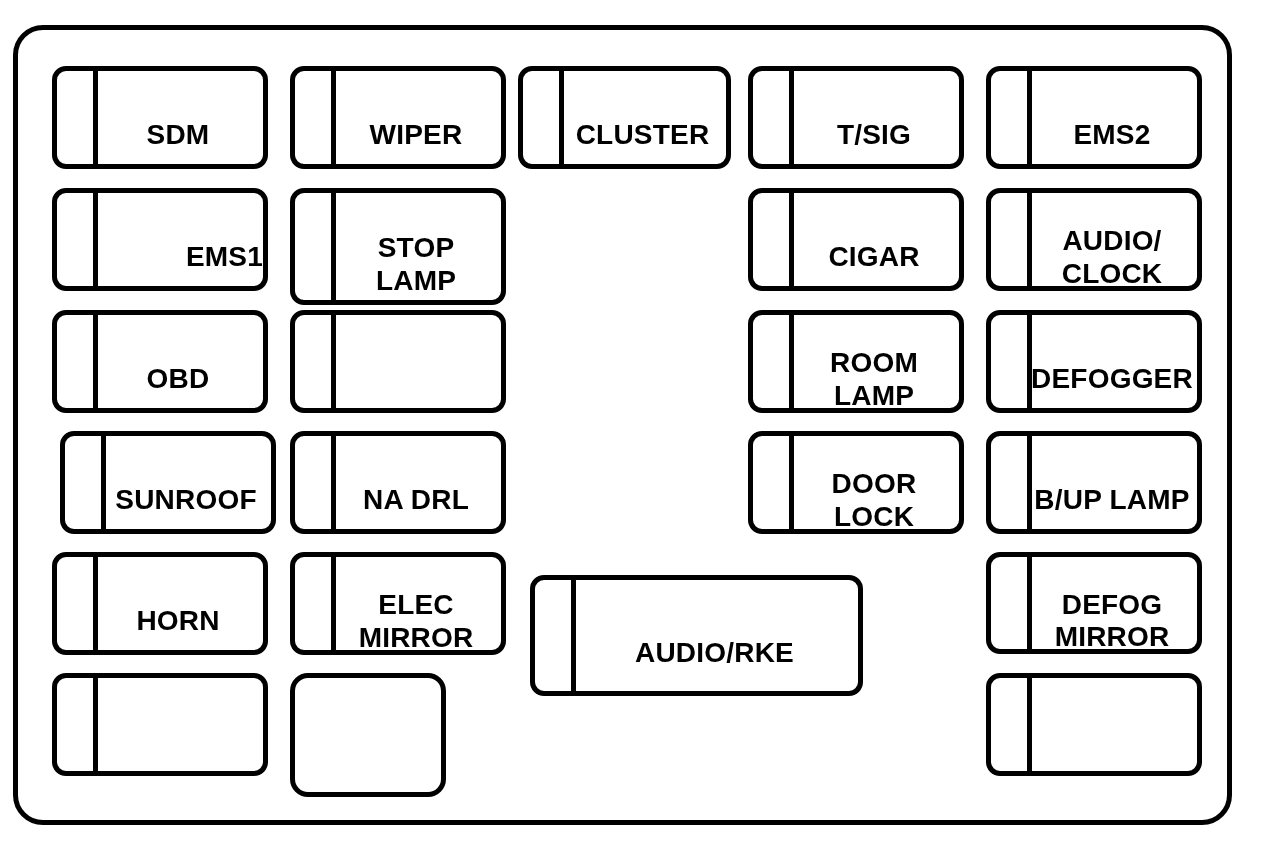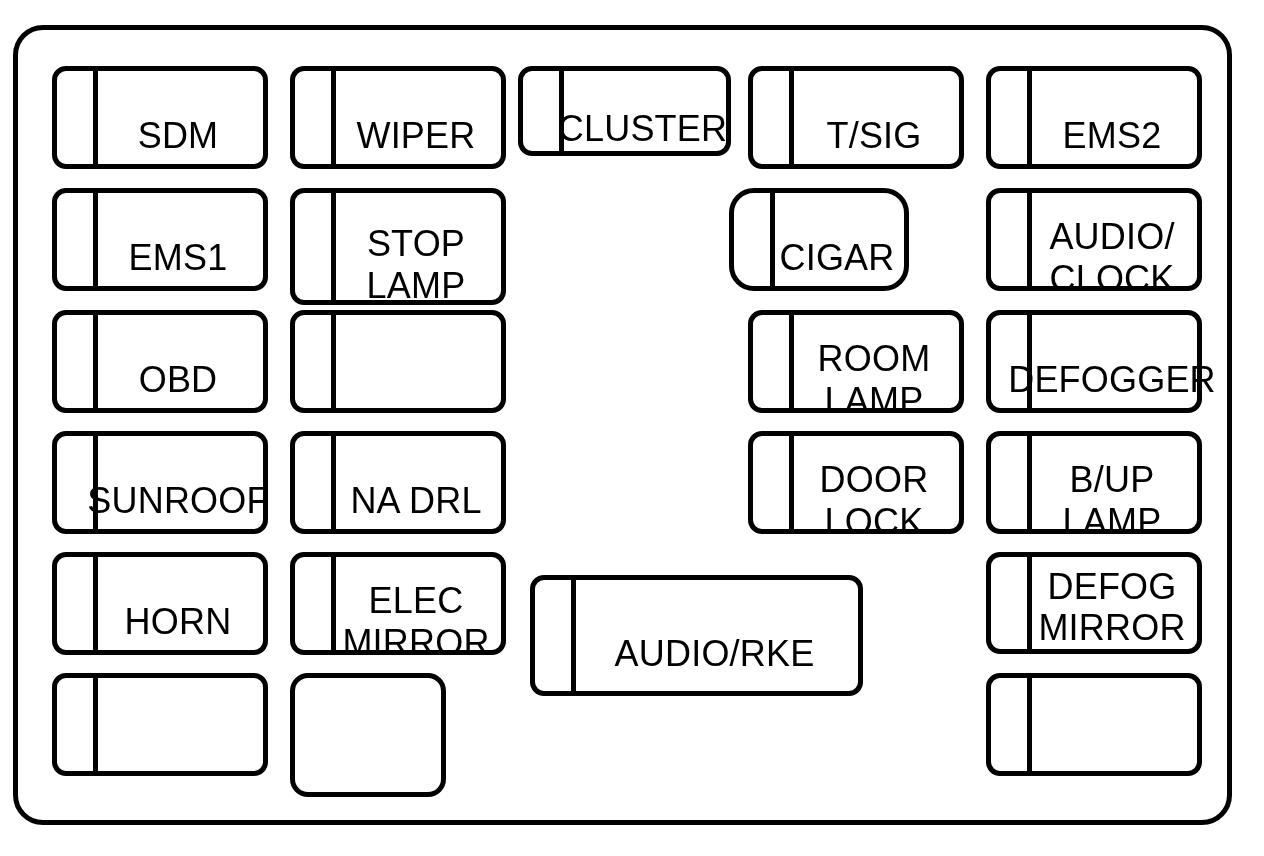--- a/index.html
+++ b/index.html
@@ -46,22 +46,22 @@
     top: -5px;
     bottom: -5px;
     width: 0;
     border-left: 5px solid #000000;
   }
   .fuse .label {
     position: relative;
     z-index: 2;
     text-align: center;
     font-family: "Liberation Sans", sans-serif;
-    font-size: 36px;
-    font-weight: 400;
+    font-size: 28px;
+    font-weight: 700;
     letter-spacing: 0.2px;
     line-height: 1.16;
     color: #000000;
     padding-left: 36px;
     white-space: pre-line;
     pointer-events: none;
     margin-top: 36px;
   }
   .fuse.no-divider .label {
     padding-left: 0;
@@ -75,42 +75,42 @@
   <div id="panel-outline"></div>
   <div id="fuse-layer">
       <div class="fuse" style="left: 52px; top: 66px; width: 216px; height: 103px;">
         <div class="divider" style="left: 36px;"></div>
         <div class="label">SDM</div>
       </div>
       <div class="fuse" style="left: 290px; top: 66px; width: 216px; height: 103px;">
         <div class="divider" style="left: 36px;"></div>
         <div class="label">WIPER</div>
       </div>
-      <div class="fuse" style="left: 518px; top: 66px; width: 213px; height: 90px;">
+      <div class="fuse" style="left: 518px; top: 66px; width: 213px; height: 103px;">
         <div class="divider" style="left: 36px;"></div>
         <div class="label">CLUSTER</div>
       </div>
       <div class="fuse" style="left: 748px; top: 66px; width: 216px; height: 103px;">
         <div class="divider" style="left: 36px;"></div>
         <div class="label">T/SIG</div>
       </div>
       <div class="fuse" style="left: 986px; top: 66px; width: 216px; height: 103px;">
         <div class="divider" style="left: 36px;"></div>
         <div class="label">EMS2</div>
       </div>
-      <div class="fuse" style="left: 52px; top: 188px; width: 216px; height: 103px;">
+      <div class="fuse" style="left: 52px; top: 188px; width: 216px; height: 103px; justify-content: flex-end;">
         <div class="divider" style="left: 36px;"></div>
         <div class="label">EMS1</div>
       </div>
       <div class="fuse" style="left: 290px; top: 188px; width: 216px; height: 117px;">
         <div class="divider" style="left: 36px;"></div>
         <div class="label">STOP
 LAMP</div>
       </div>
-      <div class="fuse" style="left: 729px; top: 188px; width: 180px; height: 103px; border-radius: 25px;">
+      <div class="fuse" style="left: 748px; top: 188px; width: 216px; height: 103px;">
         <div class="divider" style="left: 36px;"></div>
         <div class="label">CIGAR</div>
       </div>
       <div class="fuse" style="left: 986px; top: 188px; width: 216px; height: 103px;">
         <div class="divider" style="left: 36px;"></div>
         <div class="label">AUDIO/
 CLOCK</div>
       </div>
       <div class="fuse" style="left: 52px; top: 310px; width: 216px; height: 103px;">
         <div class="divider" style="left: 36px;"></div>
@@ -122,21 +122,21 @@
       </div>
       <div class="fuse" style="left: 748px; top: 310px; width: 216px; height: 103px;">
         <div class="divider" style="left: 36px;"></div>
         <div class="label">ROOM
 LAMP</div>
       </div>
       <div class="fuse" style="left: 986px; top: 310px; width: 216px; height: 103px;">
         <div class="divider" style="left: 36px;"></div>
         <div class="label">DEFOGGER</div>
       </div>
-      <div class="fuse" style="left: 52px; top: 431px; width: 216px; height: 103px;">
+      <div class="fuse" style="left: 60px; top: 431px; width: 216px; height: 103px;">
         <div class="divider" style="left: 36px;"></div>
         <div class="label">SUNROOF</div>
       </div>
       <div class="fuse" style="left: 290px; top: 431px; width: 216px; height: 103px;">
         <div class="divider" style="left: 36px;"></div>
         <div class="label">NA DRL</div>
       </div>
       <div class="fuse" style="left: 748px; top: 431px; width: 216px; height: 103px;">
         <div class="divider" style="left: 36px;"></div>
         <div class="label">DOOR
@@ -152,21 +152,21 @@
       </div>
       <div class="fuse" style="left: 290px; top: 552px; width: 216px; height: 103px;">
         <div class="divider" style="left: 36px;"></div>
         <div class="label">ELEC
 MIRROR</div>
       </div>
       <div class="fuse" style="left: 530px; top: 575px; width: 333px; height: 121px; justify-content: center;">
         <div class="divider" style="left: 36px;"></div>
         <div class="label">AUDIO/RKE</div>
       </div>
-      <div class="fuse" style="left: 986px; top: 552px; width: 216px; height: 102px; align-items: flex-end;">
+      <div class="fuse" style="left: 986px; top: 552px; width: 216px; height: 102px;">
         <div class="divider" style="left: 36px;"></div>
         <div class="label">DEFOG
 MIRROR</div>
       </div>
       <div class="fuse" style="left: 52px; top: 673px; width: 216px; height: 103px;">
         <div class="divider" style="left: 36px;"></div>
         <div class="label"></div>
       </div>
       <div class="fuse no-divider squat" style="left: 290px; top: 673px; width: 156px; height: 124px;">
         <div class="label"></div>

